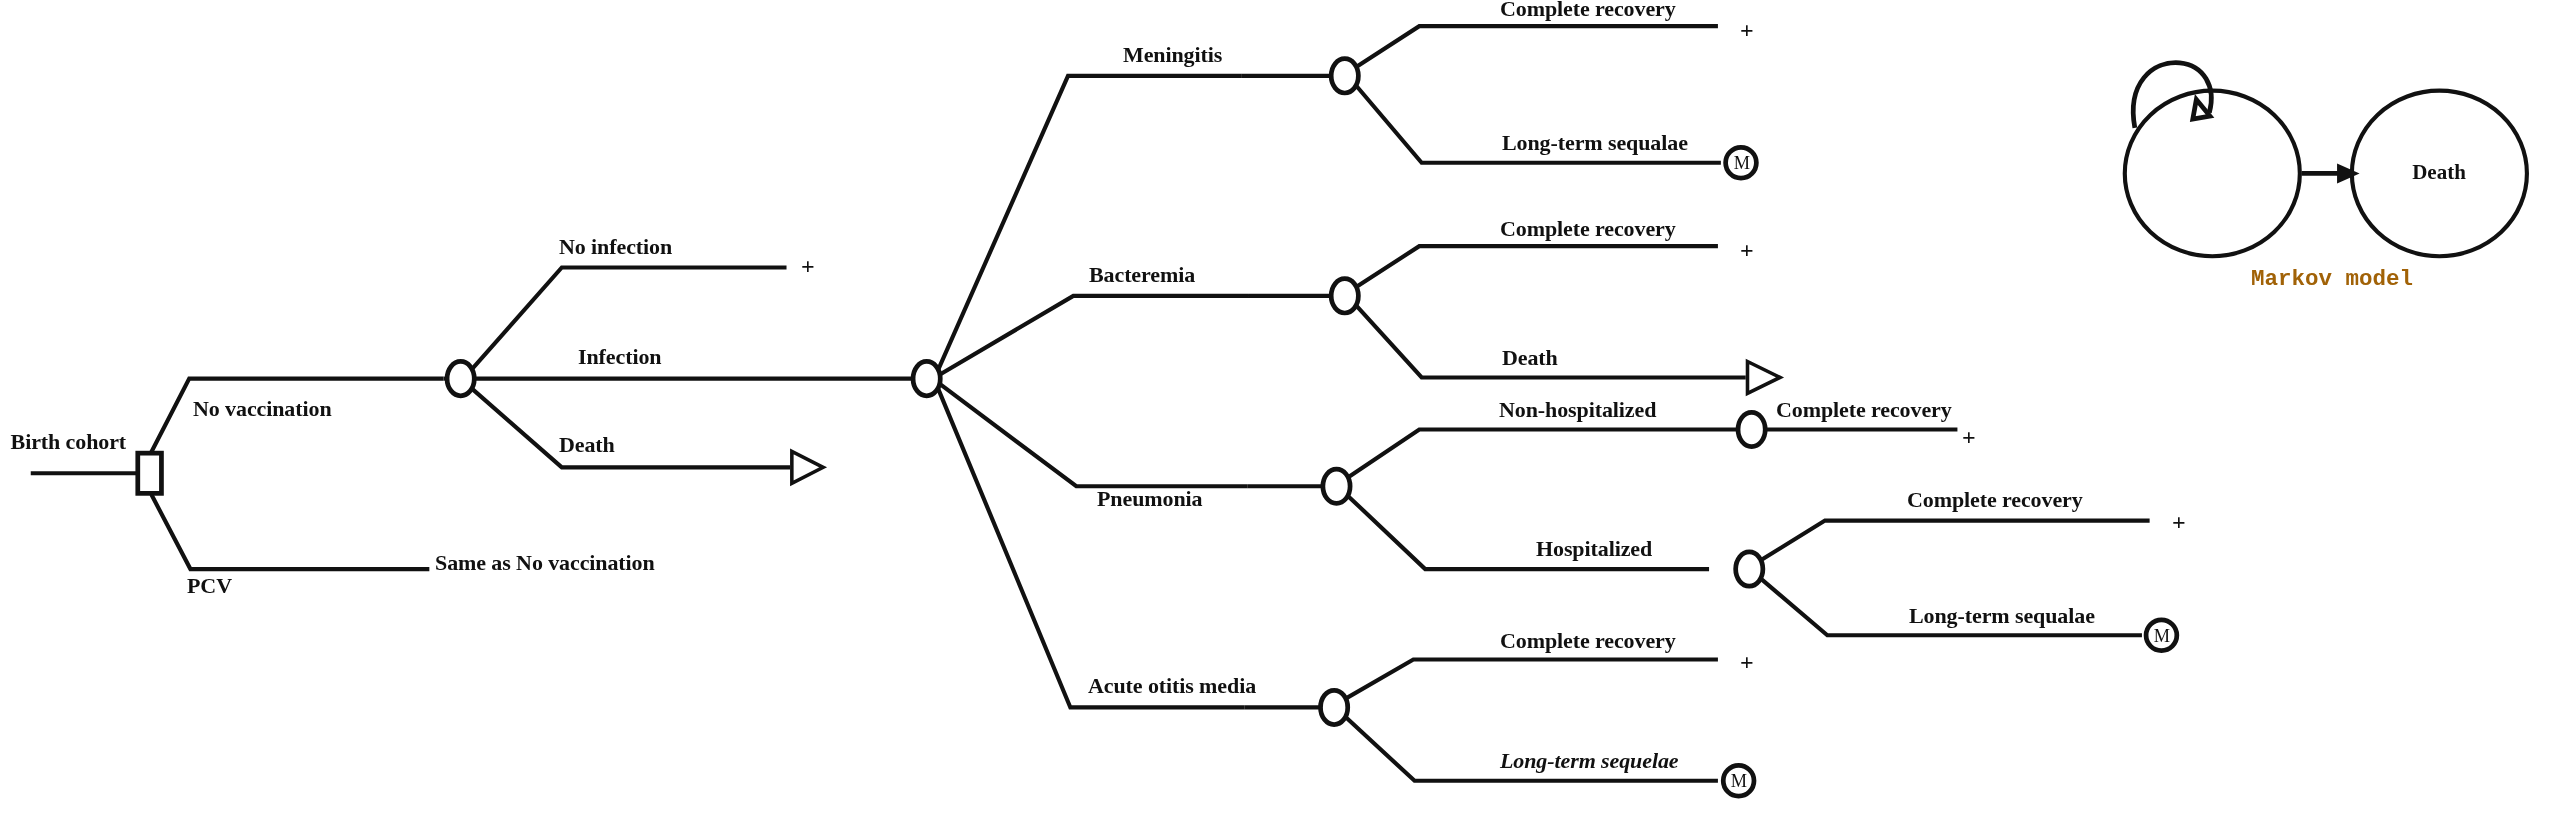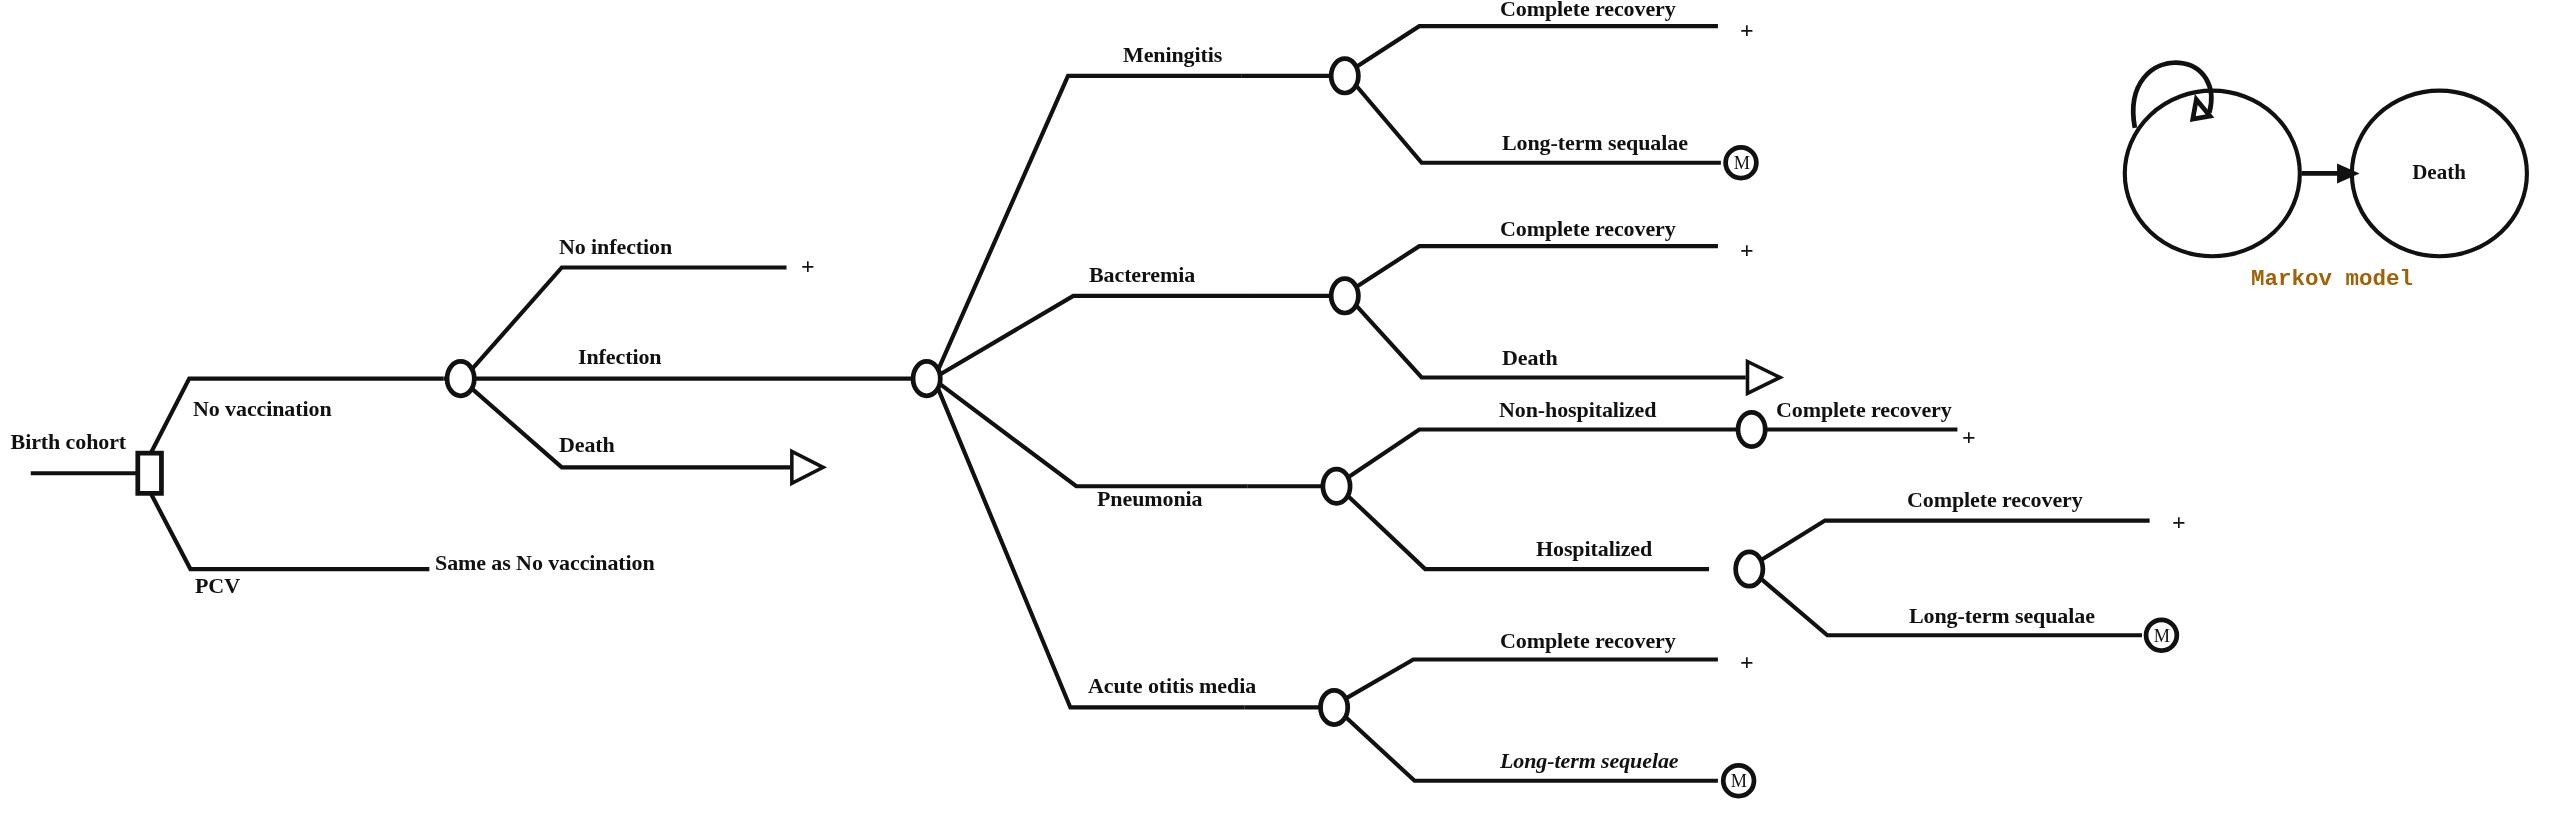--- a/index.html
+++ b/index.html
@@ -173,21 +173,21 @@
     <path class="loop-arc" d="M 3610 216 C 3596 140 3640 102 3686 106 C 3726 110 3748 146 3736 190"></path>
     <path class="loop-arc" d="M 3714 168 L 3737 196 L 3708 201 Z" fill="#111111" stroke="none"></path>
 
     <path class="markov-arrow" d="M 3892 293 L 3960 293"></path>
     <path d="M 3990 293 L 3952 276 L 3952 310 Z" fill="#111111" stroke="none"></path>
   </svg>
 
   <div class="lbl" style="left:10.6px; top:430px;">Birth cohort</div>
 
   <div class="lbl" style="left:193px; top:353px;margin-top:44px;">No vaccination</div>
-  <div class="lbl" style="left:195px; top:574px;">PCV</div>
+  <div class="lbl" style="left:187px; top:574px;">PCV</div>
   <div class="lbl" style="left:435px; top:551px;">Same as No vaccination</div>
 
   <div class="lbl" style="left:559px; top:235px;">No infection</div>
   <div class="lbl-plus" style="left:801px; top:253px;">+</div>
 
   <div class="lbl" style="left:578px; top:345px;text-align:right;">Infection</div>
 
   <div class="lbl" style="left:559px; top:433px;">Death</div>
 
   <div class="lbl" style="left:1083px; top:43px;margin-left:40px;">Meningitis</div>

